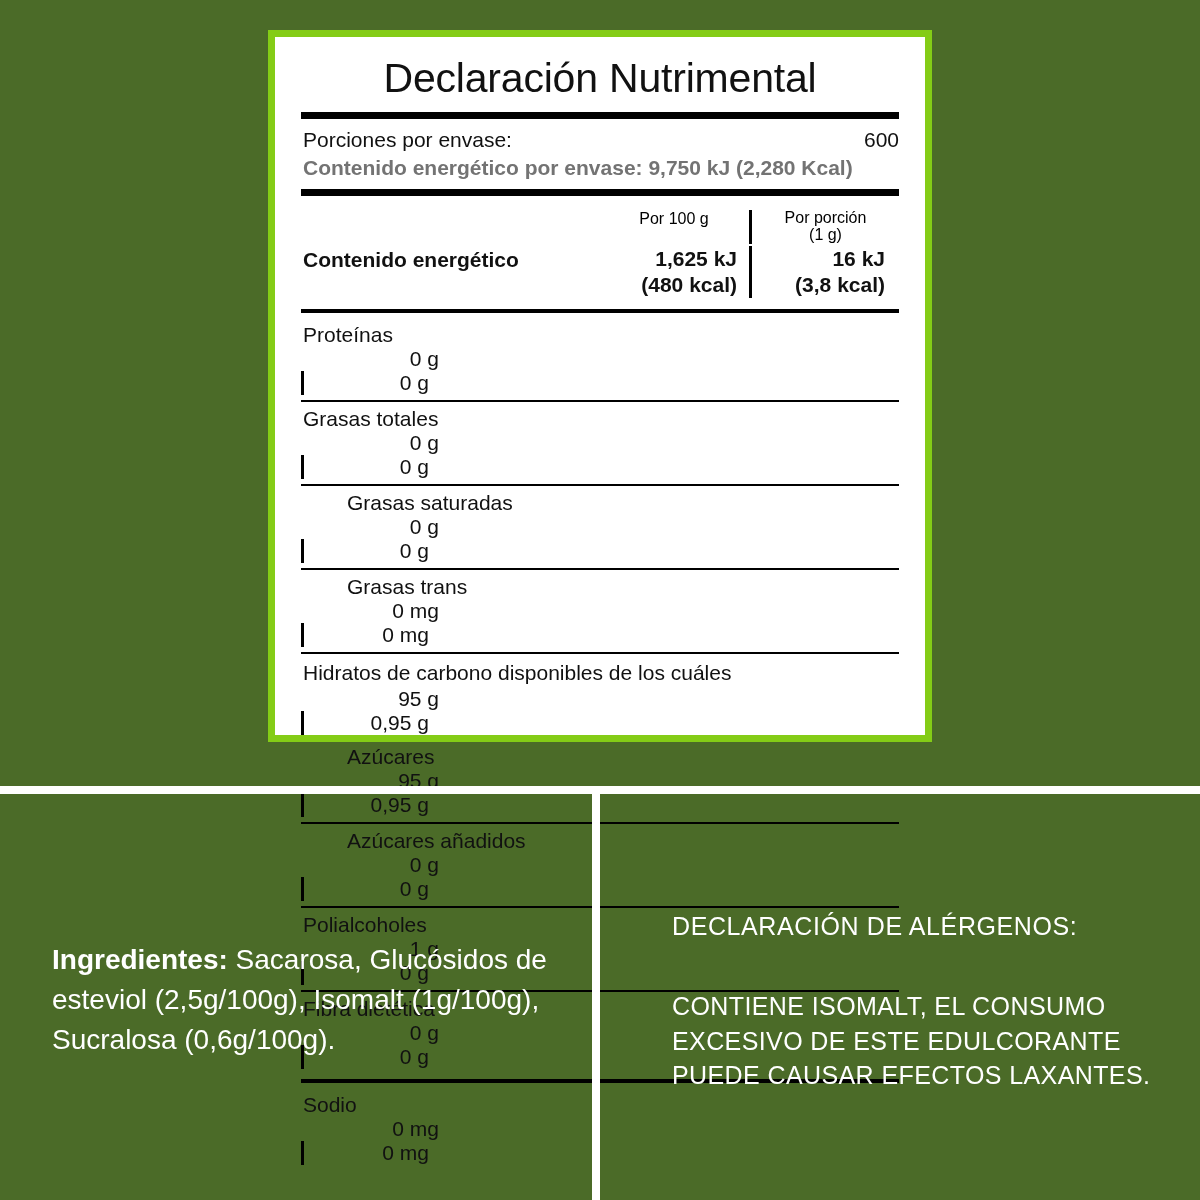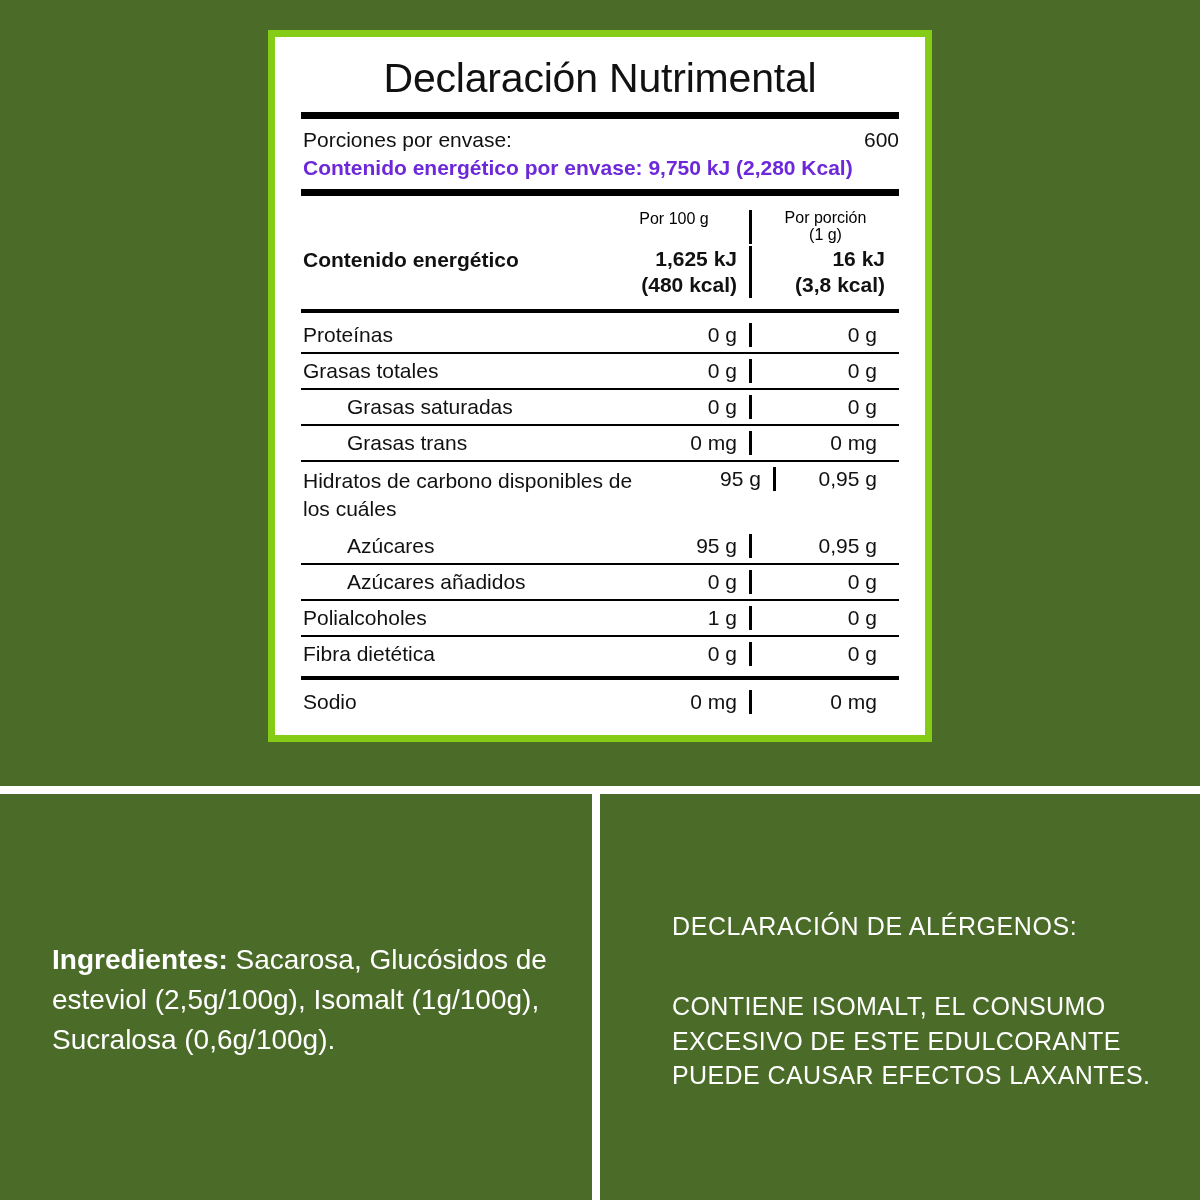--- a/index.html
+++ b/index.html
@@ -59,21 +59,21 @@
     align-items: flex-start;
     font-size: 21px;
     color: #111;
     padding: 3px 0 2px 2px;
   }
   .srv-line .lbl { white-space: nowrap; }
   .srv-line .val { white-space: nowrap; }
   .energy-line {
     font-size: 21px;
     font-weight: bold;
-    color: #6d28d9;
+    color: #737373;
     padding: 2px 0 5px 2px;
     white-space: nowrap;
   }
   .c-name { flex: 1 1 auto; }
   .c-100 {
     width: 150px;
     text-align: right;
     padding-right: 10px;
     box-sizing: border-box;
   }
@@ -90,20 +90,21 @@
   }
   .hdr-row .c-100 { text-align: center; padding-right: 0; }
   .hdr-sub { font-size: 16px; line-height: 1.05; }
 
   .row {
     display: flex;
     align-items: flex-start;
     font-size: 21px;
     color: #111;
     padding: 5px 0 5px 0;
+    flex-direction: column;
   }
   .row.bold { font-weight: normal; }
   .row .c-name { padding-left: 2px; }
   .row .c-name.indent { padding-left: 46px; }
   .row .c-100 { text-align: right; padding-right: 12px; }
   .row .c-por { text-align: right; padding-right: 22px; }
   .twoline .c-name { line-height: 1.35; }
 
   .energy-block {
     display: flex;

